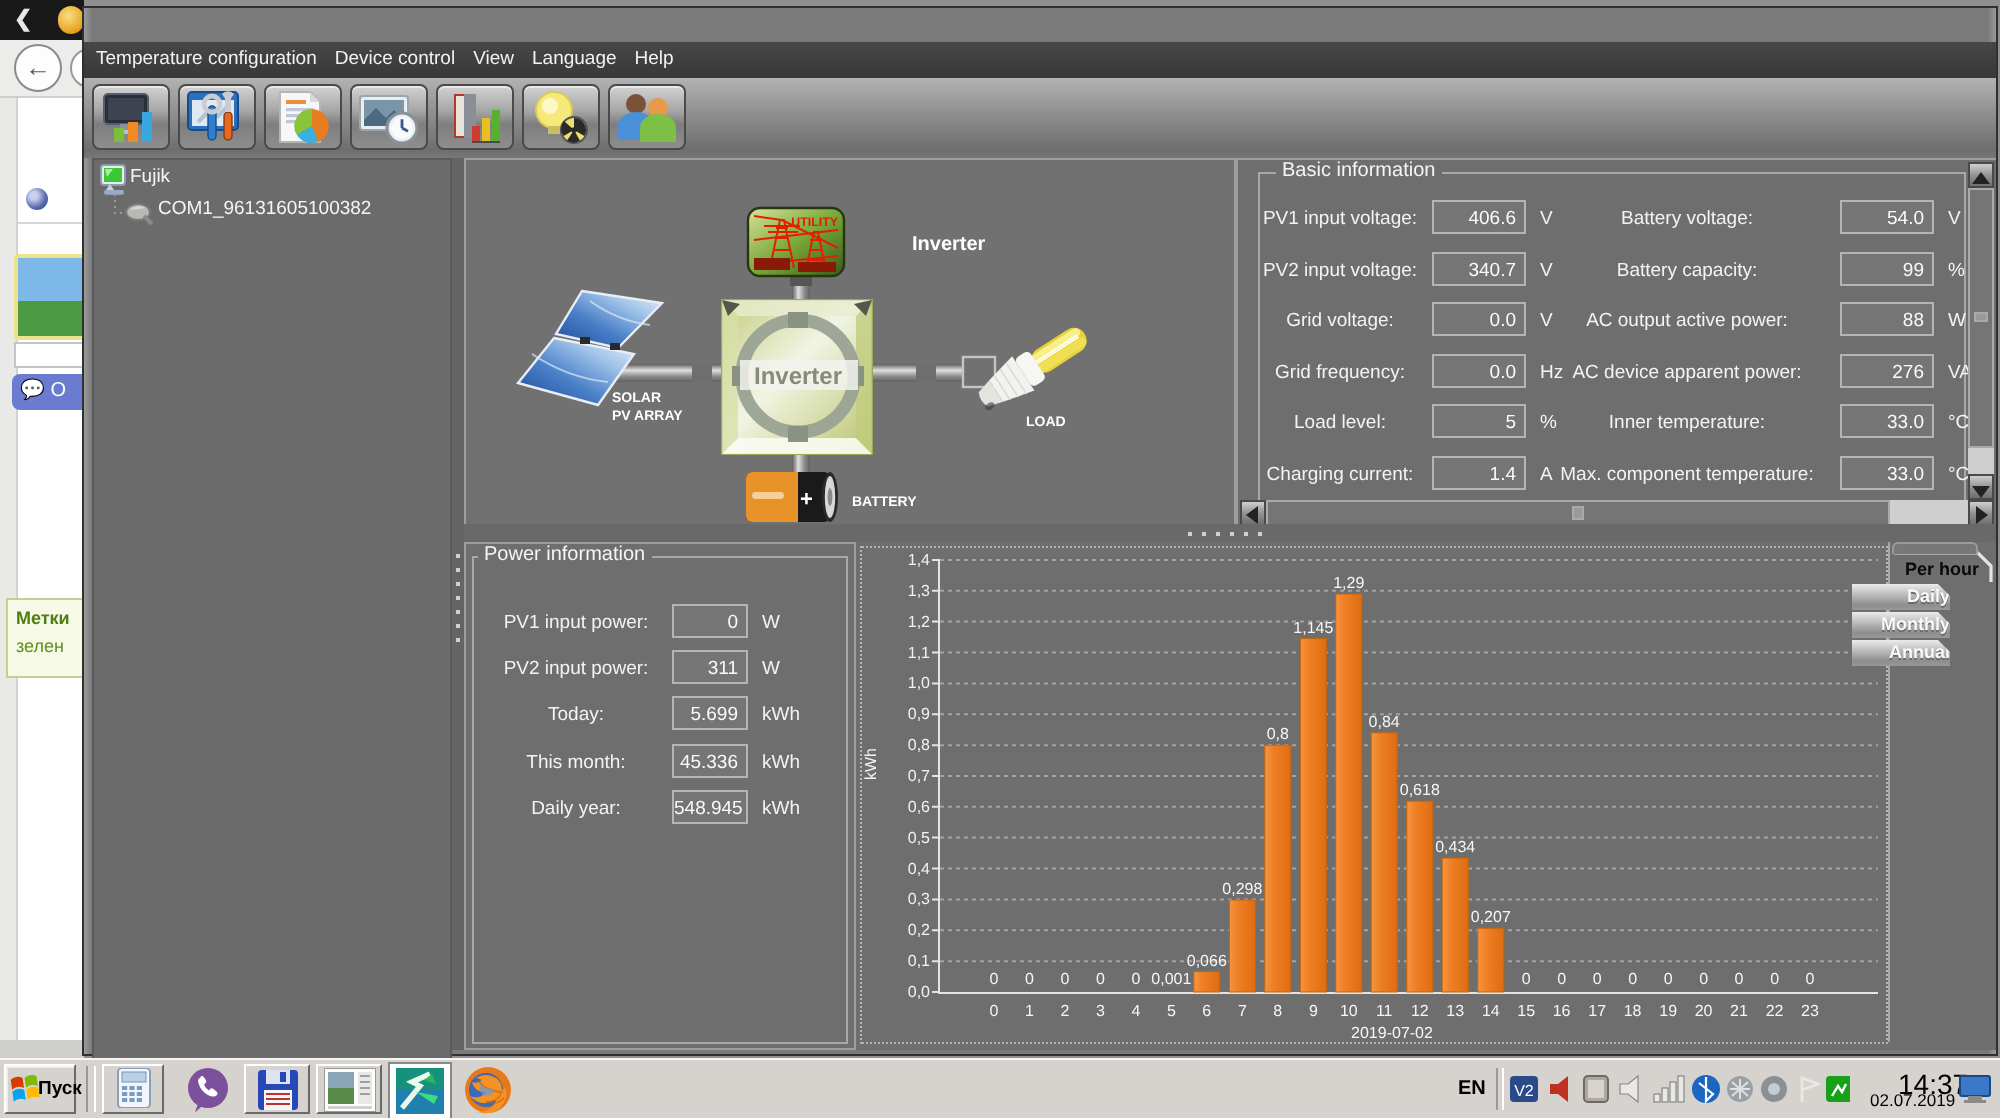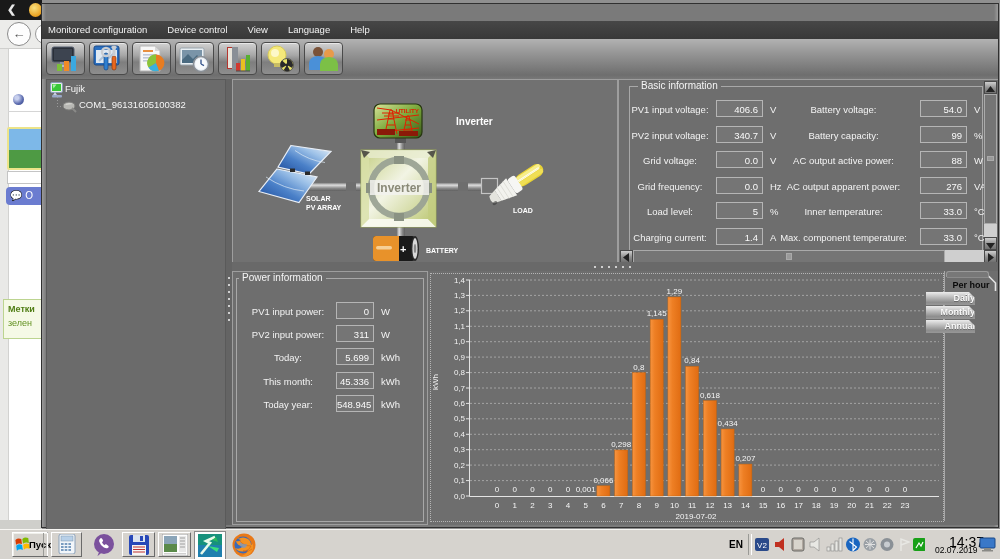--- a/index.html
+++ b/index.html
@@ -29,21 +29,21 @@
 #title{left:0;top:0;width:956px;height:17px;background:linear-gradient(#8a8a8a 0,#aeaeae 22%,#c2c2c2 42%,#969696 58%,#5d5d5d 100%)}
 #title .txt{position:absolute;left:21px;top:3px;font-size:9.5px;font-weight:bold;color:#151515}
 #title .streak{position:absolute;left:74px;top:4px;width:820px;height:9px;
  background:repeating-linear-gradient(180deg,rgba(225,225,225,.55) 0 1px,rgba(120,120,120,.18) 1px 2px,rgba(190,190,190,0) 2px 3px)}
 .wbtn{position:absolute;top:3px;width:12px;height:12px;border:1px solid #3a3a3a;border-radius:2px;
  background:linear-gradient(#efefef,#9a9a9a 50%,#6c6c6c);box-sizing:border-box}
 #bmin{left:909px}#bmax{left:924px}#bclo{left:937px;width:14px;background:linear-gradient(#f6c0a0,#d2502a 50%,#a03214)}
 .wbtn svg{display:block}
 
 #menu{left:0;top:17px;width:956px;height:18px;background:linear-gradient(#474747,#383838);color:#f2f2f2;font-size:9.5px;line-height:18px;white-space:nowrap}
-#menu span{margin-left:20px}
+#menu span{margin-left:9px}
 #menu span:first-child{margin-left:6px}
 
 #tbar{left:0;top:35px;width:956px;height:40px;background:linear-gradient(#b2b2b2,#969696 35%,#6e6e6e 90%,#787878)}
 .tbtn{position:absolute;top:3px;width:39px;height:33px;border:1px solid #4a4a4a;border-radius:4px;
  background:linear-gradient(#d2d2d2,#a6a6a6 40%,#7e7e7e 62%,#8e8e8e);box-shadow:inset 0 1px 0 #e8e8e8;box-sizing:border-box}
 #tstat{position:absolute;left:307px;top:16px;font-size:9px;color:#f2f2f2;white-space:nowrap}
 #tstat span{margin-right:11px}
 
 #tree{left:4px;top:75px;width:180px;height:500px;background:#6b6b6b;border:1px solid #5a5a5a;box-sizing:border-box}
 .titem{position:absolute;color:#f5f5f5;font-size:9.5px}
@@ -92,21 +92,21 @@
 <div class="abs" id="bgimg"></div>
 <div class="abs" id="bginp"></div>
 <div class="abs" id="bgbtn">💬 О</div>
 <div class="abs" id="bgmet">
     <b>Метки</b>
     <span>зелен</span>
   </div>
 <div class="abs" id="bgbot"></div>
 
 <div class="abs" id="win">
-<div class="abs" id="menu"><span>Monitored configuration</span><span>Device control</span><span>View</span><span>Language</span><span>Help</span></div>
+<div class="abs" id="menu"><span>Temperature configuration</span><span>Device control</span><span>View</span><span>Language</span><span>Help</span></div>
 <div class="abs" id="tbar">
  <span class="tbtn" style="left:4px">
   <svg width="37" height="31">
    <rect x="5" y="4" width="22" height="15" rx="2" fill="#2a2f38" stroke="#555e6e"></rect>
    <rect x="7" y="6" width="18" height="11" fill="#3d4450"></rect>
    <rect x="13" y="19" width="6" height="3" fill="#8a93a3"></rect>
    <rect x="10" y="22" width="12" height="2" rx="1" fill="#b9bfc9"></rect>
    <rect x="17" y="18" width="5" height="10" fill="#f08a28"></rect>
    <rect x="24" y="13" width="5" height="15" fill="#3aa8e0"></rect>
    <rect x="10" y="21" width="5" height="7" fill="#7cbf3a"></rect>
@@ -326,21 +326,21 @@
         <span class="fbox" style="left:97px;width:47px">0.0</span>
         <span class="funit" style="left:151px">V</span>
         <span class="flab" style="left:150px;width:149px">AC output active power:</span>
         <span class="fbox" style="left:301px;width:47px">88</span>
         <span class="funit" style="left:355px">W</span>
       </div>
  <div class="frow" style="top:100px">
         <span class="flab" style="left:8px;width:86px">Grid frequency:</span>
         <span class="fbox" style="left:97px;width:47px">0.0</span>
         <span class="funit" style="left:151px">Hz</span>
-        <span class="flab" style="left:150px;width:149px">AC output apparent power:</span>
+        <span class="flab" style="left:150px;width:149px">AC device apparent power:</span>
         <span class="fbox" style="left:301px;width:47px">276</span>
         <span class="funit" style="left:355px">VA</span>
       </div>
  <div class="frow" style="top:125px">
         <span class="flab" style="left:8px;width:86px">Load level:</span>
         <span class="fbox" style="left:97px;width:47px">5</span>
         <span class="funit" style="left:151px">%</span>
         <span class="flab" style="left:150px;width:149px">Inner temperature:</span>
         <span class="fbox" style="left:301px;width:47px">33.0</span>
         <span class="funit" style="left:355px">°C</span>
@@ -403,21 +403,21 @@
         <span class="flab" style="left:15px;width:80px">Today:</span>
         <span class="fbox" style="left:103px;width:38px">5.699</span>
         <span class="funit" style="left:148px">kWh</span>
       </div>
  <div class="frow" style="top:103px">
         <span class="flab" style="left:15px;width:80px">This month:</span>
         <span class="fbox" style="left:103px;width:38px">45.336</span>
         <span class="funit" style="left:148px">kWh</span>
       </div>
  <div class="frow" style="top:126px">
-        <span class="flab" style="left:15px;width:80px">Today year:</span>
+        <span class="flab" style="left:15px;width:80px">Daily year:</span>
         <span class="fbox" style="left:103px;width:38px;padding-right:2px">548.945</span>
         <span class="funit" style="left:148px">kWh</span>
       </div>
 </div>
 <div class="abs" id="chart">
  <div id="cgroup"></div>
  <svg width="570" height="254" style="position:absolute;left:0;top:0">
   <defs>
           <linearGradient id="barg" x1="0" y1="0" x2="1" y2="0">
             <stop offset="0" stop-color="#f79440"></stop>
@@ -520,21 +520,21 @@
       </svg>
  <div style="position:absolute;left:516px;top:0;width:1px;height:250px;background:#a8a8a8"></div>
  <div class="cbtn" style="top:21px">Daily</div>
  <div class="cbtn" style="top:35px">Monthly</div>
  <div class="cbtn" style="top:49px">Annual</div>
  <div style="position:absolute;left:518px;top:0px;width:41px;height:5px;background:#787878;border:1px solid #9a9a9a;border-bottom:none;border-radius:3px 3px 0 0"></div>
 </div>
 </div>
 
 <div class="abs" id="task">
- <div class="tkbtn" style="left:12px;width:36px;box-shadow:inset 1px 1px 0 #efefea">
+ <div class="tkbtn" style="left:2px;width:36px;box-shadow:inset 1px 1px 0 #efefea">
   <svg width="15" height="15" style="position:absolute;left:2px;top:4px">
    <g transform="rotate(-8 7 7)">
     <path d="M1 2 q3 -2 6 0 v5 q-3 -2 -6 0z" fill="#d83b01"></path>
     <path d="M8 2 q3 -2 6 0 v5 q-3 -2 -6 0z" fill="#7fba00"></path>
     <path d="M1 8 q3 -2 6 0 v5 q-3 -2 -6 0z" fill="#00a4ef"></path>
     <path d="M8 8 q3 -2 6 0 v5 q-3 -2 -6 0z" fill="#ffb900"></path>
    </g>
   </svg>
   <span style="position:absolute;left:16px;top:6px;font-size:9.5px;font-weight:bold;color:#000">Пуск</span>
  </div>

